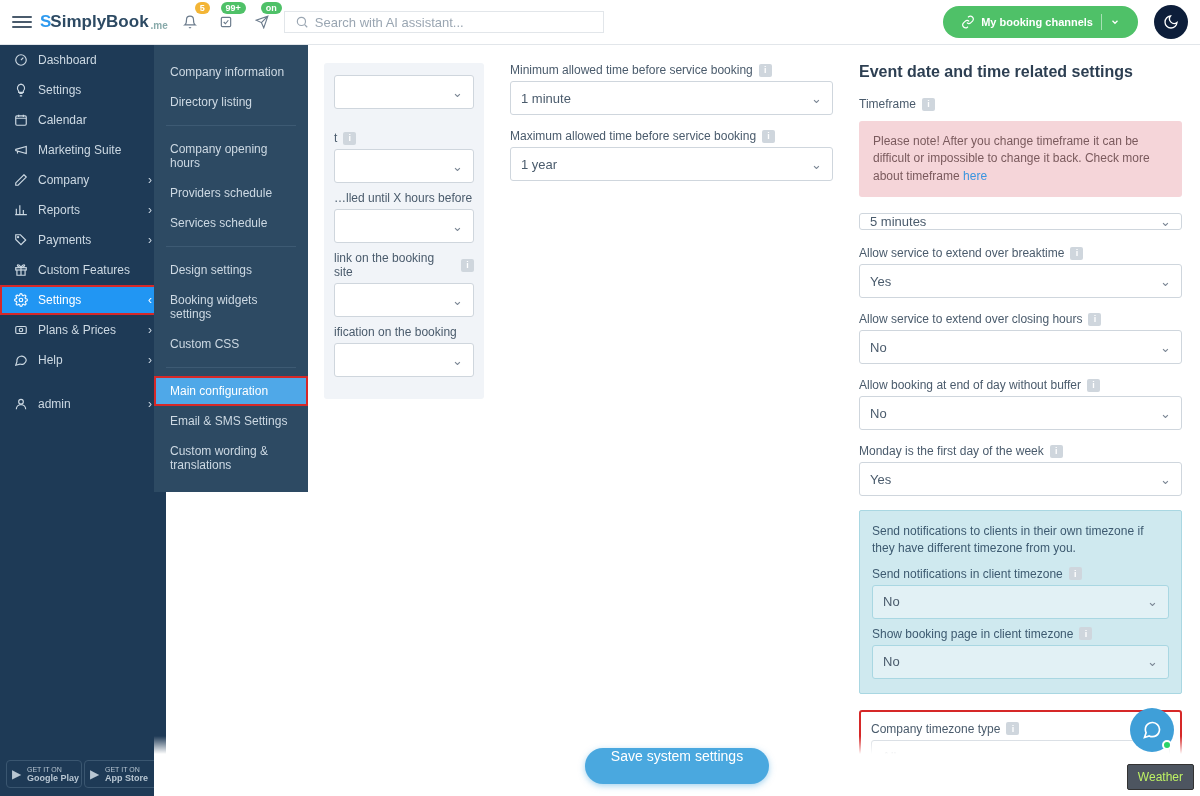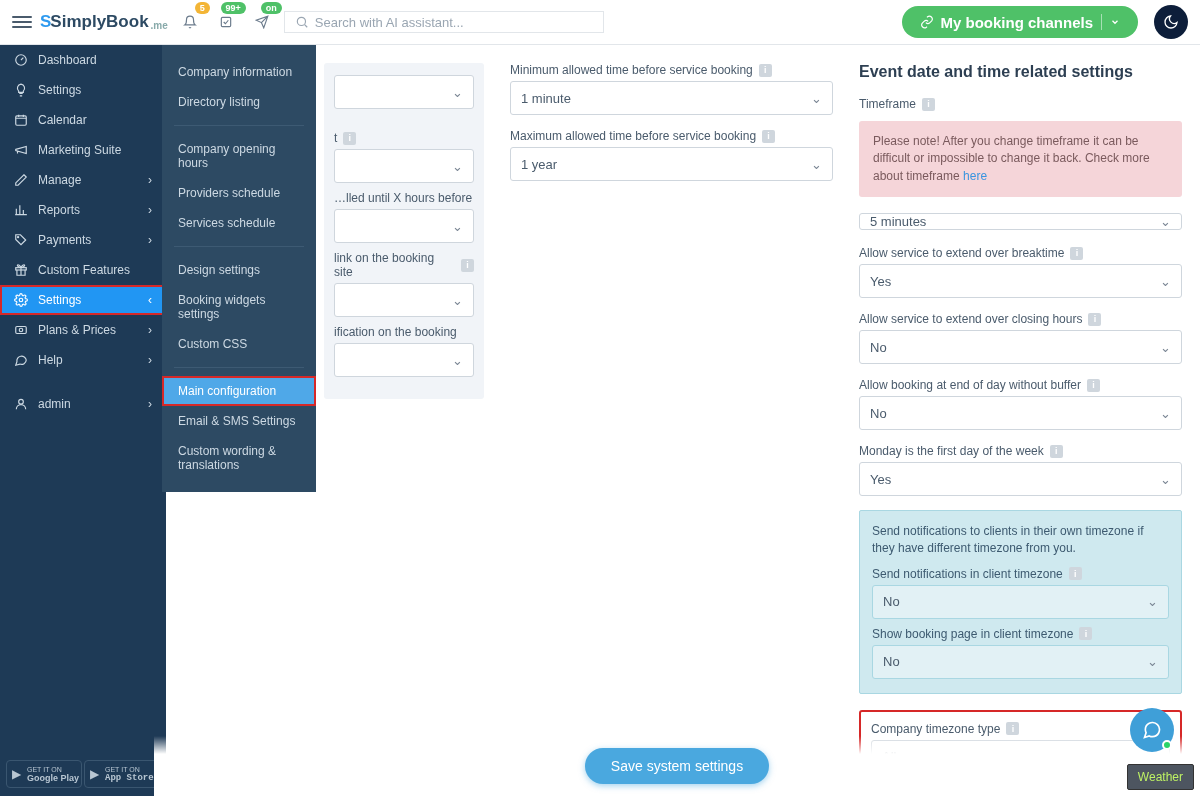--- a/index.html
+++ b/index.html
@@ -27,35 +27,35 @@
   .hamburger span{height:2px;background:#4a5b6c;border-radius:1px;}
   .logo{font-weight:700;font-size:17px;color:#2d4a63;display:flex;align-items:center;}
   .logo .s{color:#2e9aef;}
   .logo .me{font-size:10px;color:#8aa;margin-left:2px;margin-top:6px;}
   .icon-btn{position:relative;width:28px;height:28px;display:flex;align-items:center;justify-content:center;cursor:pointer;color:#6b7b8c;}
   .badge{position:absolute;top:-6px;right:-6px;font-size:9px;color:#fff;border-radius:8px;padding:1px 5px;font-weight:700;}
   .badge.amber{background:#f3b536;}
   .badge.green{background:#4fc168;text-align:right;}
   .search{flex:0 0 320px;margin-left:auto;margin-right:auto;height:22px;border:1px solid var(--border);border-radius:0;display:flex;align-items:center;padding:0 10px;color:#9aa6b2;}
   .search svg{margin-right:6px;}
-  .booking-btn{background:var(--green);color:#fff;border-radius:20px;height:32px;padding:0 18px;display:flex;align-items:center;font-weight:600;font-size:15px;gap:6px;}
+  .booking-btn{background:var(--green);color:#fff;border-radius:20px;height:32px;padding:0 18px;display:flex;align-items:center;font-weight:600;font-size:11px;gap:6px;}
   .booking-btn .sep{width:1px;height:16px;background:rgba(255,255,255,.5);margin:0 2px;}
   .moon{width:34px;height:34px;border-radius:50%;background:#0d1e3a;display:flex;align-items:center;justify-content:center;color:#fff;margin-left:8px;}
   
   .sidebar{position:absolute;left:0;top:45px;bottom:0;width:166px;background:var(--sidebar-bg);color:var(--text-light);display:flex;flex-direction:column;}
   .sidebar .item{display:flex;align-items:center;height:30px;padding:0 14px;gap:10px;font-size:12px;cursor:pointer;}
   .sidebar .item.active{background:var(--sidebar-active);color:#fff;}
   .sidebar .item .chev{margin-left:auto;}
   .sidebar .item.hl{outline:2px solid #d62828;outline-offset:-2px;}
   .sidebar .spacer{flex:1;}
   .app-badges{display:flex;gap:2px;padding:8px 6px;}
   .store{flex:1;height:28px;border:1px solid #3a5670;border-radius:4px;font-size:7px;color:#b8c6d2;display:flex;flex-direction:column;justify-content:center;padding-left:20px;position:relative;}
   .store::before{content:"▶";position:absolute;left:5px;top:6px;font-size:12px;}
   
-  .submenu{position:absolute;left:154px;top:45px;width:154px;background:var(--submenu-bg);color:var(--text-light);padding:12px 0;margin-left:8px;}
+  .submenu{position:absolute;left:154px;top:45px;width:154px;background:var(--submenu-bg);color:var(--text-light);padding:12px 0;}
   .submenu .sitem{padding:8px 16px;font-size:12px;cursor:pointer;}
   .submenu .sdiv{height:1px;background:#3d5a73;margin:8px 12px;}
   .submenu .sitem.active{background:var(--submenu-active);color:#fff;outline:2px solid #d62828;outline-offset:-2px;}
   
   .main{position:absolute;left:154px;right:0;top:45px;bottom:0;padding:18px 18px 60px 170px;display:flex;gap:26px;overflow:hidden;}
   .col{display:flex;flex-direction:column;gap:6px;}
   .col.c1{width:160px;min-width:160px;}
   .col.c2{flex:1;min-width:290px;}
   .col.c3{flex:1;min-width:300px;}
   h2{font-size:16px;font-weight:700;margin:0 0 10px 0;color:#2d3f52;}
@@ -67,21 +67,21 @@
   .note{background:var(--pink-bg);color:#7a5a5d;padding:12px 14px;border-radius:3px;font-size:12px;line-height:1.45;margin-bottom:10px;}
   .note a{color:#3a94df;text-decoration:none;}
   .cyanbox{background:var(--cyan-bg);border:1px solid var(--cyan-border);border-radius:2px;padding:12px 12px 14px;}
   .cyanbox .label{color:#3d5a70;}
   .cyanbox .select{background:#e2f1f5;border-color:#a9d7e2;}
   .cyanbox .hint{color:#3d5a70;font-size:12px;line-height:1.4;margin-bottom:10px;}
   .redbox{border:2px solid #d62828;border-radius:3px;padding:10px 10px 12px;margin-top:10px;}
   .col1wrap{background:#f1f4f8;border-radius:3px;padding:12px 10px 14px;}
   
   .savebar{position:absolute;left:154px;right:0;bottom:0;height:60px;display:flex;align-items:center;justify-content:center;background:linear-gradient(to bottom,rgba(255,255,255,0),#fff 30%);}
-  .savebtn{background:#4aa8df;color:#fff;height:36px;padding:0 26px;border-radius:18px;font-size:14px;font-weight:500;display:flex;align-items:center;box-shadow:0 2px 6px rgba(74,168,223,.5);}
+  .savebtn{background:#4aa8df;color:#fff;height:36px;padding:0 26px;border-radius:18px;font-size:14px;font-weight:500;display:flex;align-items:flex-start;box-shadow:0 2px 6px rgba(74,168,223,.5);}
   
   .chatbubble{position:absolute;right:26px;bottom:44px;width:44px;height:44px;border-radius:50%;background:#3f9fd8;display:flex;align-items:center;justify-content:center;color:#fff;}
   .chatbubble .dot{position:absolute;right:2px;bottom:2px;width:10px;height:10px;background:#2bd36a;border:2px solid #fff;border-radius:50%;}
   .weather{position:absolute;right:6px;bottom:6px;background:#4d5560;color:#bef264;font-size:12px;padding:5px 10px;border:1px solid #333;border-radius:2px;}
   svg{display:block;}
   .ico{width:14px;height:14px;}
 </style>
 </head>
 <body>
 
@@ -166,21 +166,21 @@
     <div class="item">
         <svg class="ico" viewBox="0 0 24 24" fill="none" stroke="currentColor" stroke-width="2">
           <path d="M3 11l18-5v12L3 13v-2zM6 13v5"></path>
         </svg>
         <span>Marketing Suite</span>
       </div>
     <div class="item">
         <svg class="ico" viewBox="0 0 24 24" fill="none" stroke="currentColor" stroke-width="2">
           <path d="M17 3l4 4L7 21H3v-4L17 3z"></path>
         </svg>
-        <span>Manage</span>
+        <span>Company</span>
         <span class="chev">›</span>
       </div>
     <div class="item">
         <svg class="ico" viewBox="0 0 24 24" fill="none" stroke="currentColor" stroke-width="2">
           <path d="M4 20V10M10 20V4M16 20v-8M22 20H2"></path>
         </svg>
         <span>Reports</span>
         <span class="chev">›</span>
       </div>
     <div class="item">
@@ -231,21 +231,21 @@
         <span class="chev">›</span>
       </div>
     <div class="spacer"></div>
     <div class="app-badges">
       <div class="store">
           <span>GET IT ON</span>
           <span style="font-size:9px;font-weight:700;">Google Play</span>
         </div>
       <div class="store">
           <span>GET IT ON</span>
-          <span style="font-size:9px;font-weight:700;font-family:Liberation Mono, monospace;">App Store</span>
+          <span style="font-size:9px;font-weight:700;">App Store</span>
         </div>
     </div>
   </div>
 
   <div class="submenu">
     <div class="sitem">Company information</div>
     <div class="sitem">Directory listing</div>
     <div class="sdiv"></div>
     <div class="sitem">Company opening hours</div>
     <div class="sitem">Providers schedule</div>

